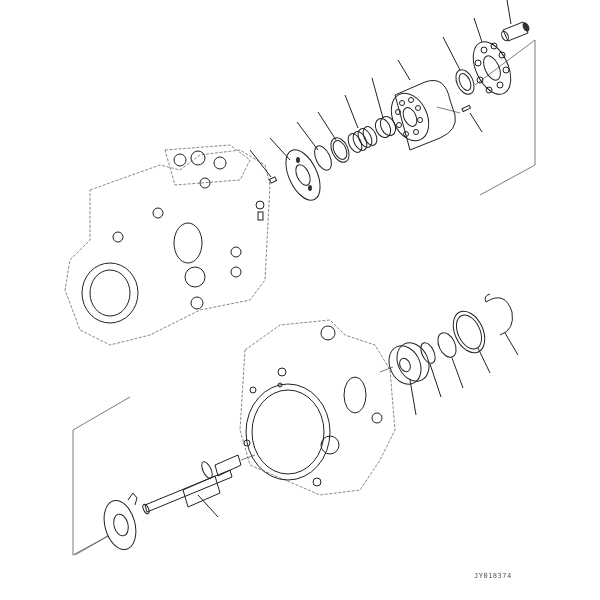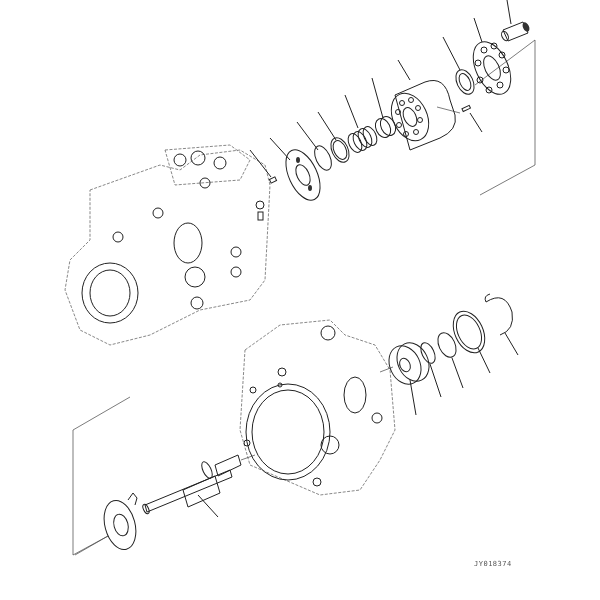--- a/index.html
+++ b/index.html
@@ -1,18 +1,18 @@
 <!DOCTYPE html>
 <html><head>
 <meta charset="utf-8">
 <style>
   html, body { margin:0; padding:0; background:#ffffff; }
   body { width:600px; height:600px; position:relative; overflow:hidden; font-family:"DejaVu Sans Mono", monospace; }
   #diagram { position:absolute; left:0; top:0; width:600px; height:600px; }
-  .ref { position:absolute; left:474px; top:560px; font-size:7px; color:#555; letter-spacing:0.5px; font-family:"DejaVu Sans Mono", monospace; }
+  .ref { position:absolute; left:474px; top:572px; font-size:7px; color:#555; letter-spacing:0.5px; font-family:"DejaVu Sans Mono", monospace; }
   svg .ln { stroke:#222; stroke-width:1; fill:none; }
   svg .thin { stroke:#444; stroke-width:0.7; fill:none; }
   svg .dash { stroke:#555; stroke-width:0.7; fill:none; stroke-dasharray:3 1.5; }
   svg .dk { fill:#333; }
 </style>
 </head>
 <body>
 
 <svg id="diagram" viewBox="0 0 600 600" xmlns="http://www.w3.org/2000/svg">
 

